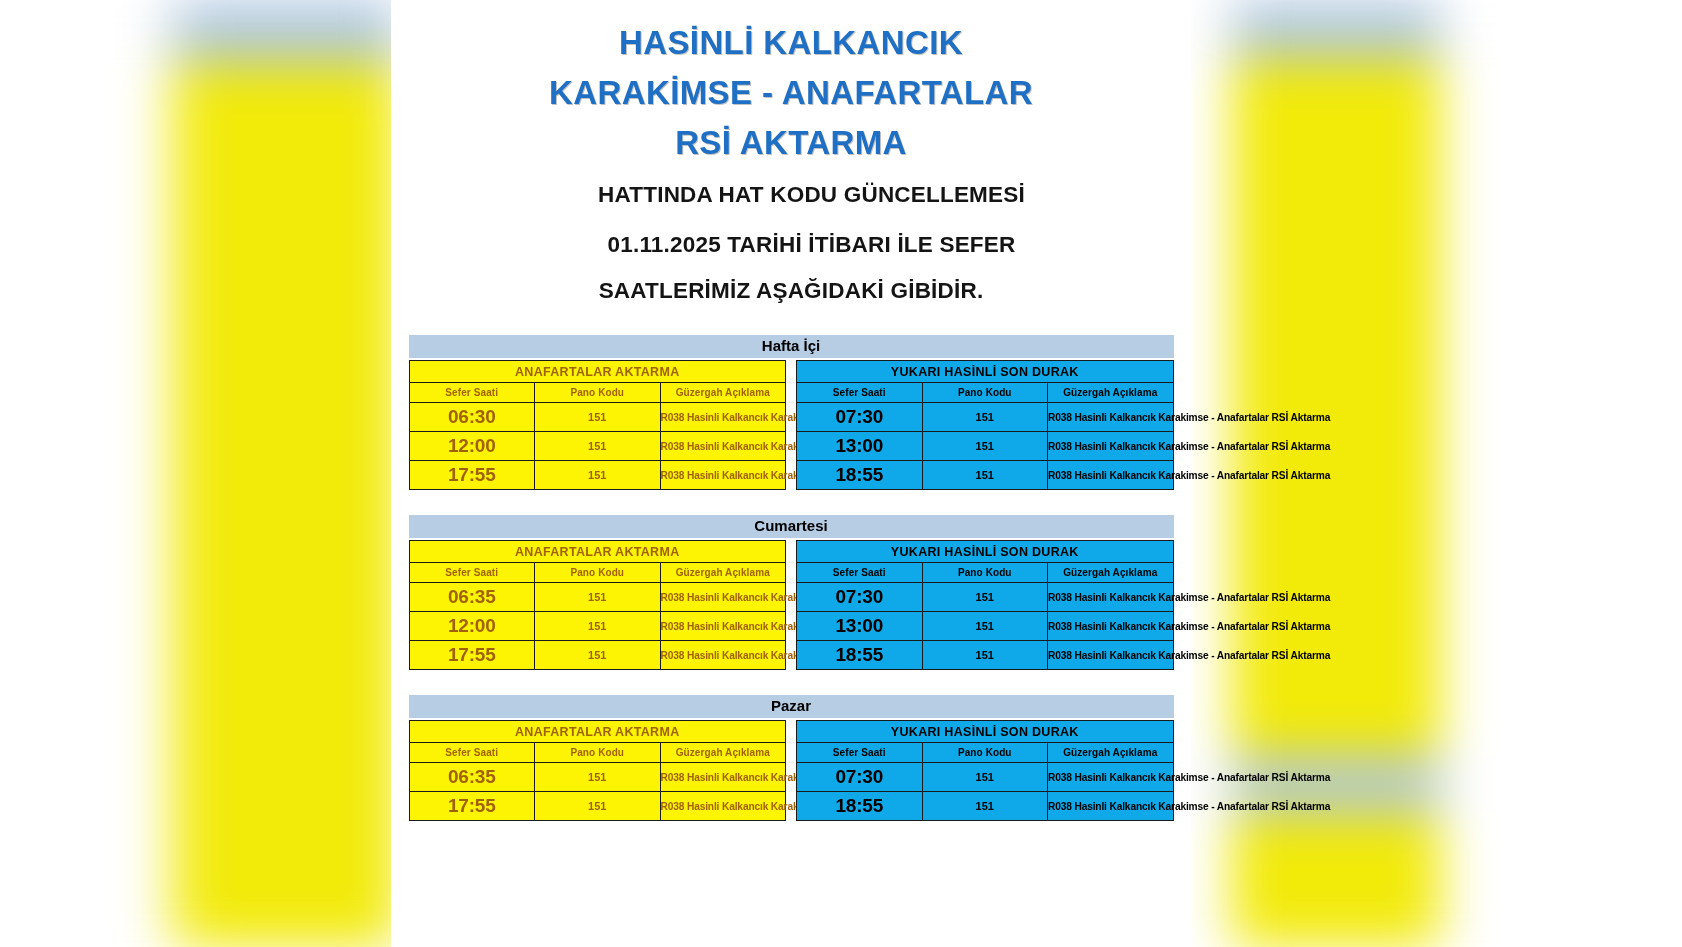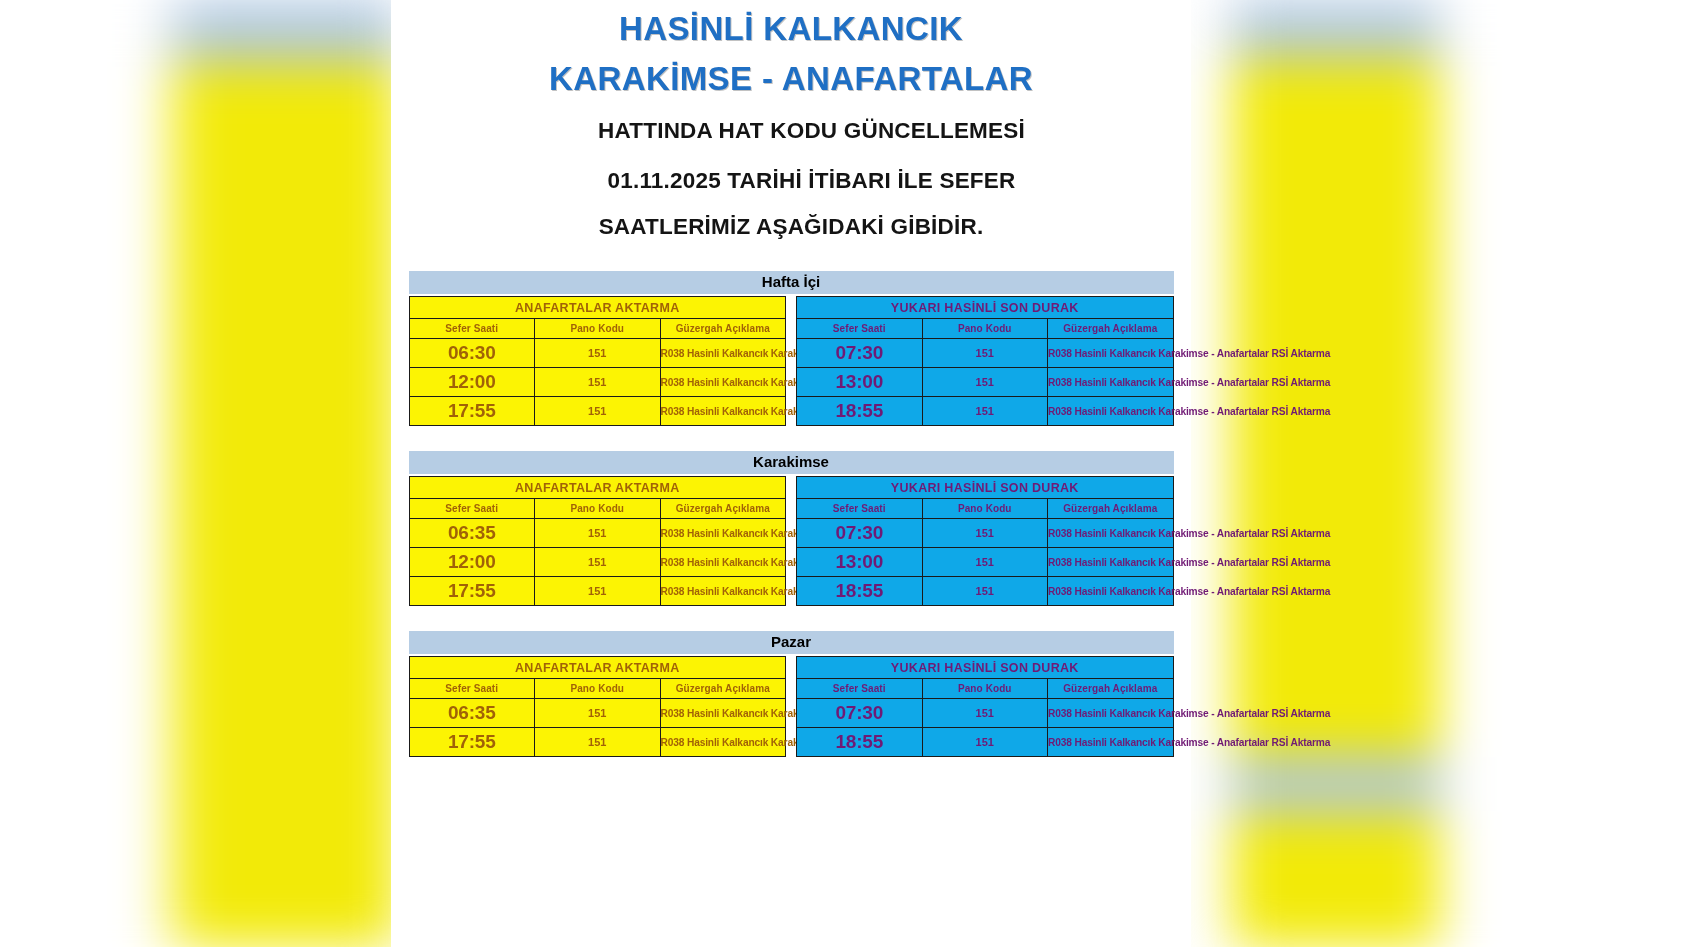--- a/index.html
+++ b/index.html
@@ -53,21 +53,21 @@
     position: absolute;
     left: 391px;
     top: 0;
     width: 800px;
     height: 947px;
     background: #ffffff;
     z-index: 5;
   }
 
   .titles {
-    padding-top: 4px;
+    padding-top: 18px;
     text-align: center;
   }
   .title-line {
     color: #1f6fc4;
     font-weight: bold;
     font-size: 33px;
     letter-spacing: 0.4px;
     line-height: 50px;
     text-shadow: 1px 1px 0 rgba(120,120,120,0.45);
     white-space: nowrap;
@@ -114,21 +114,21 @@
   table.sched td, table.sched th {
     border: 1px solid #1a1a1a;
     padding: 0;
     text-align: center;
     vertical-align: middle;
   }
 
   
   .pane-yellow td, .pane-yellow th { background: #fcf403; color: #a16207; }
   
-  .pane-blue td, .pane-blue th { background: #0fa8e8; color: #701a75; }
+  .pane-blue td, .pane-blue th { background: #0fa8e8; color: #000000; }
   .pane-blue td, .pane-blue th { border-color: #0b3d5c; }
 
   .grp-head {
     font-size: 12.5px;
     font-weight: bold;
     letter-spacing: 0.3px;
     height: 21px;
   }
   .col-head {
     font-size: 10px;
@@ -176,20 +176,21 @@
     <div class="bg-band br-blue2"></div>
     <div class="bg-band br-yellow2"></div>
     <div class="bg-band br-white"></div>
   </div>
 
   <div id="poster">
 
     <div class="titles">
       <div class="title-line">HASİNLİ KALKANCIK</div>
       <div class="title-line">KARAKİMSE - ANAFARTALAR</div>
+      <div class="title-line">RSİ AKTARMA</div>
       <div class="sub-line sub-gap">HATTINDA HAT KODU GÜNCELLEMESİ</div>
       <div class="sub-line sub-gap">01.11.2025 TARİHİ İTİBARI İLE SEFER</div>
       <div class="sub-line">SAATLERİMİZ AŞAĞIDAKİ GİBİDİR.</div>
     </div>
 
     <div class="blocks" id="blocks-container">
         <div class="block">
           <div class="day-bar">Hafta İçi</div>
           <div class="panes">
             <div class="pane pane-yellow">
@@ -246,21 +247,21 @@
                     <td class="cell-time w-time">18:55</td>
                     <td class="cell-code w-code">151</td>
                     <td class="cell-route w-route">R038 Hasinli Kalkancık Karakimse - Anafartalar RSİ Aktarma</td>
                   </tr>
                 </tbody>
               </table>
             </div>
           </div>
         </div>
         <div class="block">
-          <div class="day-bar">Karakimse</div>
+          <div class="day-bar">Cumartesi</div>
           <div class="panes">
             <div class="pane pane-yellow">
               <table class="sched">
                 <tbody>
                   <tr>
                     <td class="grp-head" colspan="3">ANAFARTALAR AKTARMA</td>
                   </tr>
                   <tr>
                     <td class="col-head w-time">Sefer Saati</td>
                     <td class="col-head w-code">Pano Kodu</td>

